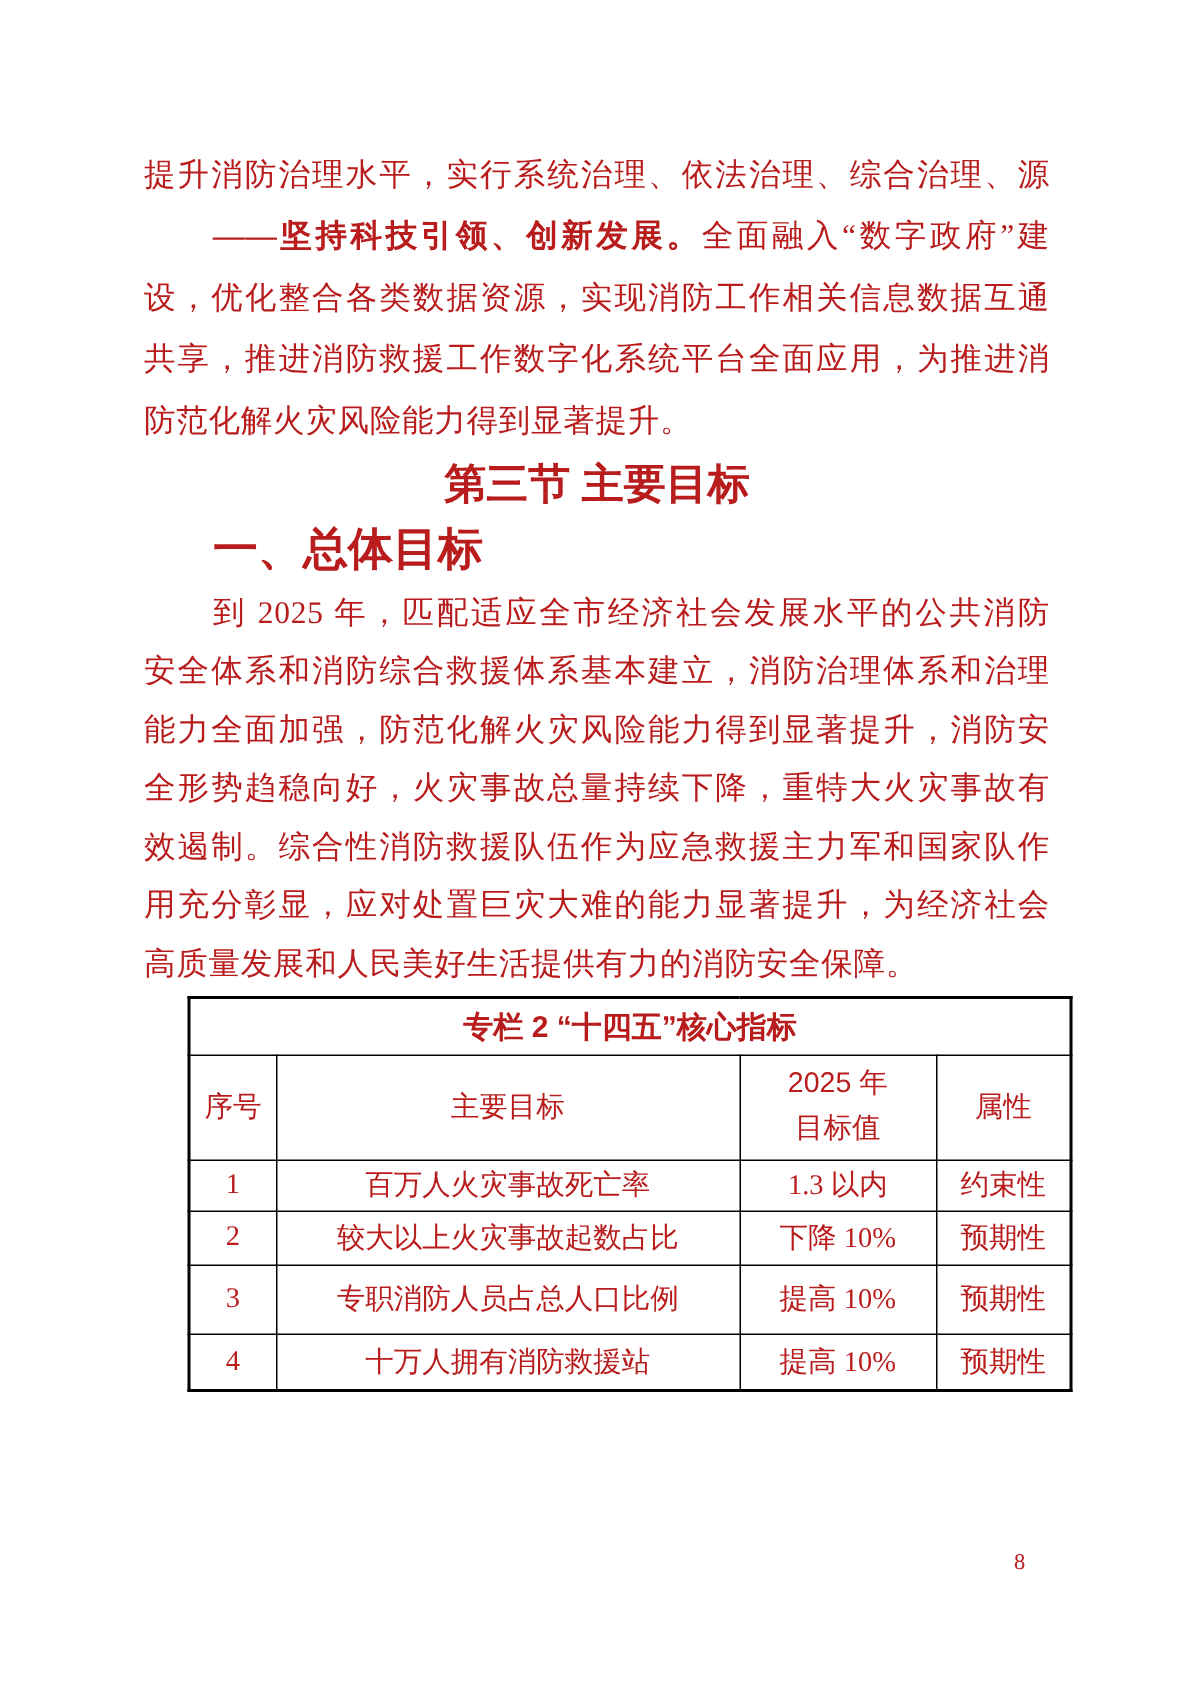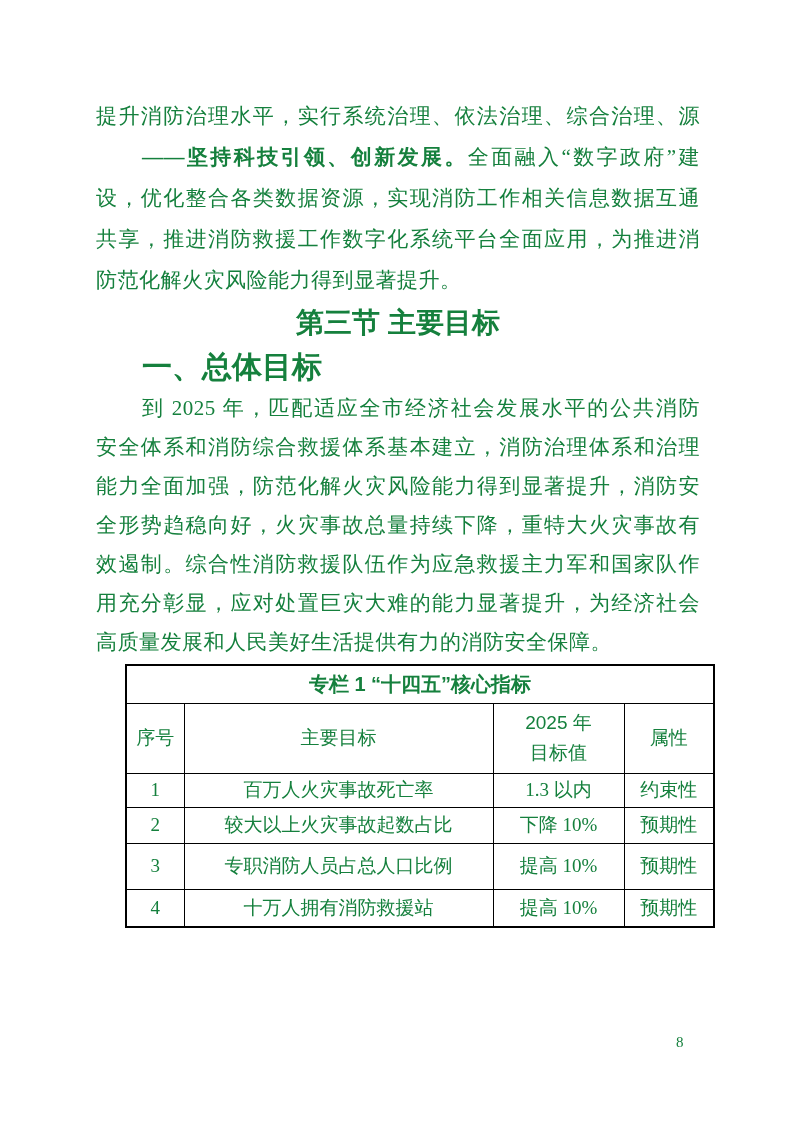--- a/index.html
+++ b/index.html
@@ -2,21 +2,21 @@
 <html lang="zh"><head>
 <meta charset="utf-8">
 <style>
   * { margin: 0; padding: 0; box-sizing: border-box; }
   html, body { background: #ffffff; }
   .page {
     position: relative;
     width: 793px;
     height: 1122px;
     background: #ffffff;
-    color: #15803d;
+    color: #b91c1c;
     font-family: "Liberation Serif", "DejaVu Serif", serif;
     overflow: hidden;
   }
   .content {
     position: absolute;
     left: 96px;
     top: 96px;
     width: 620px;
   }
   .textblock { width: 604px; }
@@ -123,21 +123,21 @@
 
     <table class="indicators">
       <colgroup>
         <col class="c1">
           <col class="c2">
           <col class="c3">
           <col class="c4">
       </colgroup>
       <tbody>
         <tr class="title-row">
-          <td colspan="4">专栏 1 “十四五”核心指标</td>
+          <td colspan="4">专栏 2 “十四五”核心指标</td>
         </tr>
         <tr class="header-row">
           <td>序号</td>
           <td>主要目标</td>
           <td>
             <div class="hdr-stack">
               <div>2025 年</div>
               <div>目标值</div>
             </div>
           </td>

